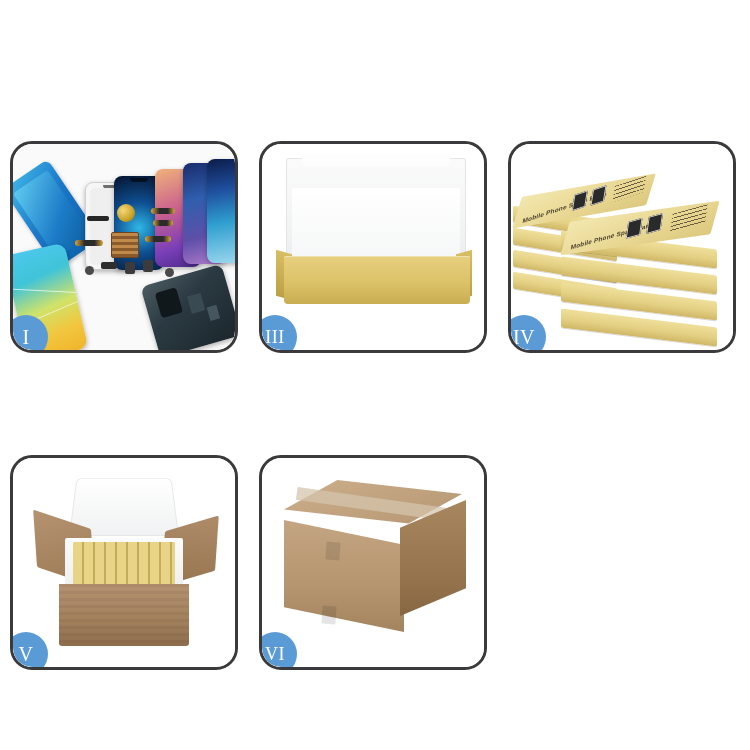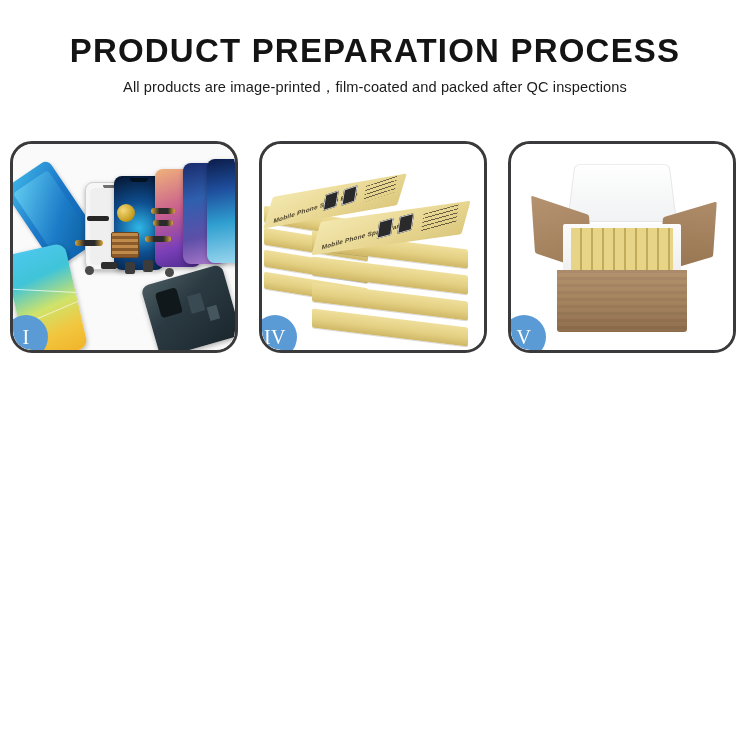--- a/index.html
+++ b/index.html
@@ -354,24 +354,20 @@
   .c6-seam2{
     position:absolute; left:40px; top:126px; width:14px; height:18px;
     background: rgba(0,0,0,.1); border-radius:1px; transform: rotate(4deg);
   }
 </style>
 </head>
 <body>
 
 <div class="page">
 
-  <div class="header">
-    <div class="main-title">PRODUCT PREPARATION PROCESS</div>
-    <div class="sub-title">All products are image-printed，film-coated and packed after QC inspections</div>
-  </div>
 
   <div class="grid">
 
     <div class="panel">
       <div class="panel-inner">
         <div class="p1-bg"></div>
 
         <div class="lcd-blue"></div>
 
         <div class="ph-row">
@@ -400,20 +396,32 @@
         <span class="part cam" style="left:112px; top:118px;"></span>
         <span class="part btn" style="left:72px;  top:122px;"></span>
         <span class="part cam" style="left:130px; top:116px;"></span>
         <span class="part btn" style="left:152px; top:124px;"></span>
 
         <div class="badge b1">I</div>
       </div>
     </div>
 
 
+    <div class="panel">
+      <div class="panel-inner">
+        <div class="p3-bg"></div>
+        <div class="box3-lid"></div>
+        <div class="box3-foam"></div>
+        <div class="box3-wrap"></div>
+        <div class="box3-left"></div>
+        <div class="box3-right"></div>
+        <div class="box3-front"></div>
+        <div class="badge b3">III</div>
+      </div>
+    </div>
 
     <div class="panel">
       <div class="panel-inner">
         <div class="p4-bg"></div>
 
         <div class="stack">
 
           <span class="sbox" style="left:0px;  top:46px;  width:104px; height:17px; transform:skewY(9deg);"></span>
           <span class="sbox" style="left:0px;  top:68px;  width:104px; height:17px; transform:skewY(9deg);"></span>
           <span class="sbox" style="left:0px;  top:90px;  width:104px; height:17px; transform:skewY(9deg);"></span>
@@ -450,15 +458,29 @@
         <div class="c5-lid-foam"></div>
         <div class="c5-flap-l"></div>
         <div class="c5-flap-r"></div>
         <div class="c5-innerfoam"></div>
         <div class="c5-content"></div>
         <div class="c5-body"></div>
         <div class="badge b5">V</div>
       </div>
     </div>
 
+    <div class="panel">
+      <div class="panel-inner">
+        <div class="p6-bg"></div>
+        <div class="c6">
+          <div class="c6-top"></div>
+          <div class="c6-tape"></div>
+          <div class="c6-front"></div>
+          <div class="c6-side"></div>
+          <div class="c6-seam"></div>
+          <div class="c6-seam2"></div>
+        </div>
+        <div class="badge b6">VI</div>
+      </div>
+    </div>
 
   </div>
 </div>
 
 </body></html>

